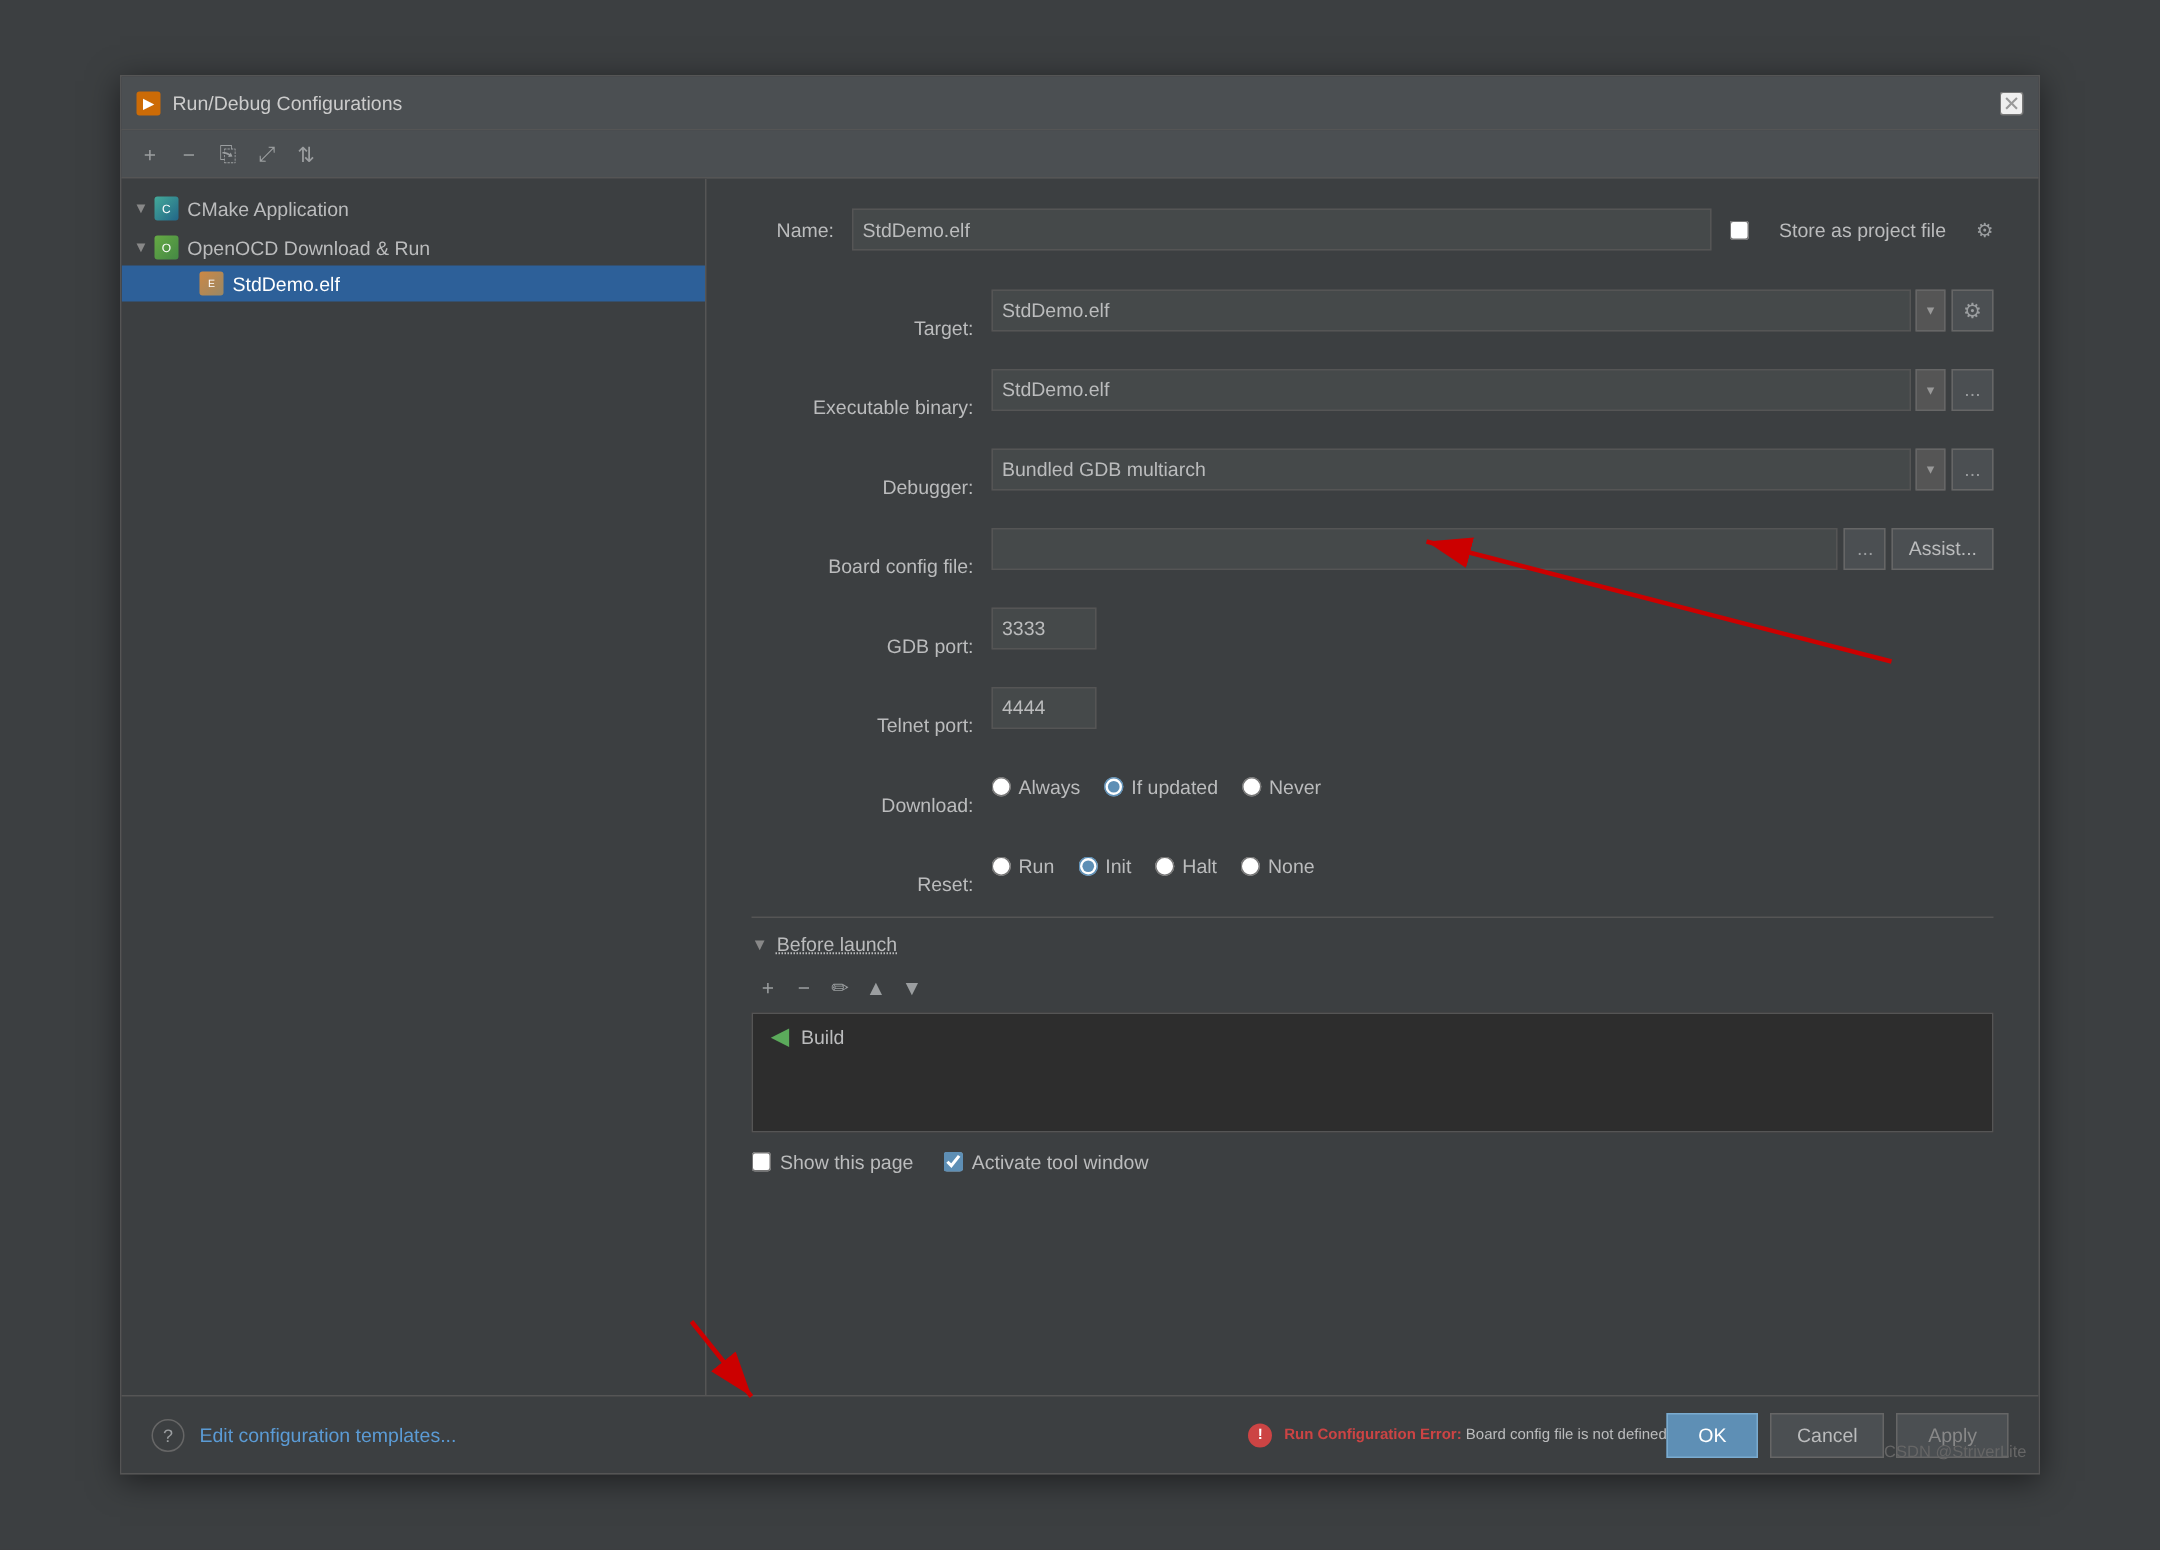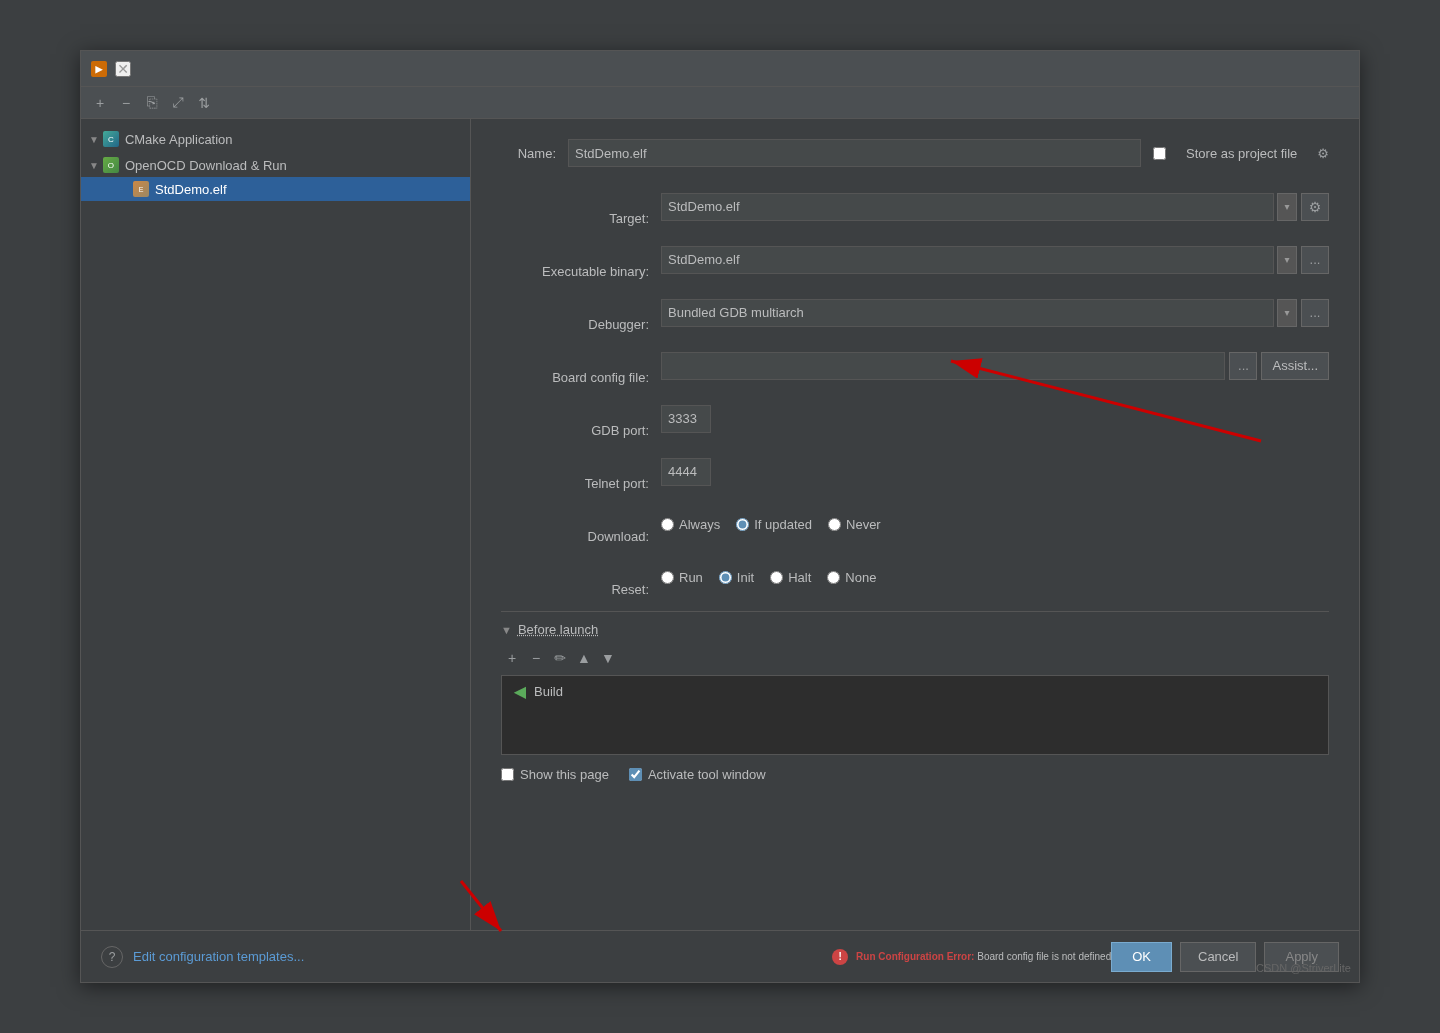--- a/index.html
+++ b/index.html
@@ -256,21 +256,21 @@
     .assist-btn {
       height: 28px;
       padding: 0 10px;
       background: #4b4f52;
       border: 1px solid #666;
       color: #bbbcbd;
       cursor: pointer;
       font-size: 13px;
     }
     .small-input {
-      width: 50px;
+      width: 70px;
       height: 28px;
       background: #45494a;
       border: 1px solid #555;
       color: #bbbcbd;
       padding: 0 6px;
       font-size: 13px;
       outline: none;
     }
     .radio-group {
       display: flex;
@@ -509,20 +509,21 @@
       font-size: 11px;
     }
   </style>
 </head>
 <body>
 
 <div class="dialog">
 
   <div class="title-bar">
     <div class="title-bar-icon">▶</div>
+    <span class="title-bar-text">Run/Debug Configurations</span>
     <button class="title-bar-close">✕</button>
   </div>
 
   <div class="toolbar">
     <button class="toolbar-btn" title="Add">
       <span>+</span>
     </button>
     <button class="toolbar-btn" title="Remove">
       <span>−</span>
     </button>

